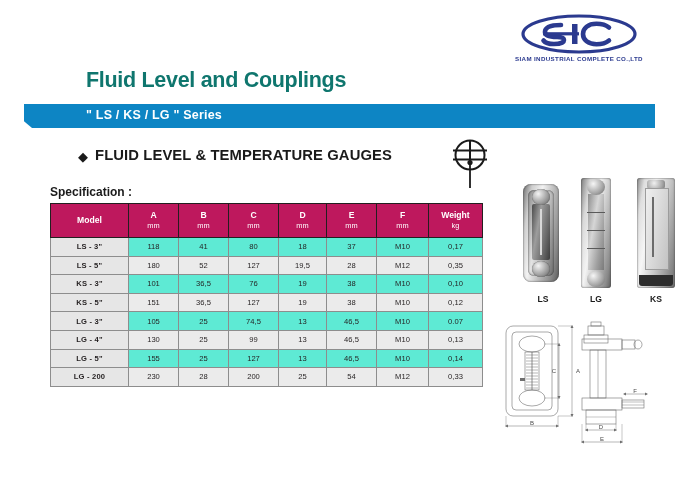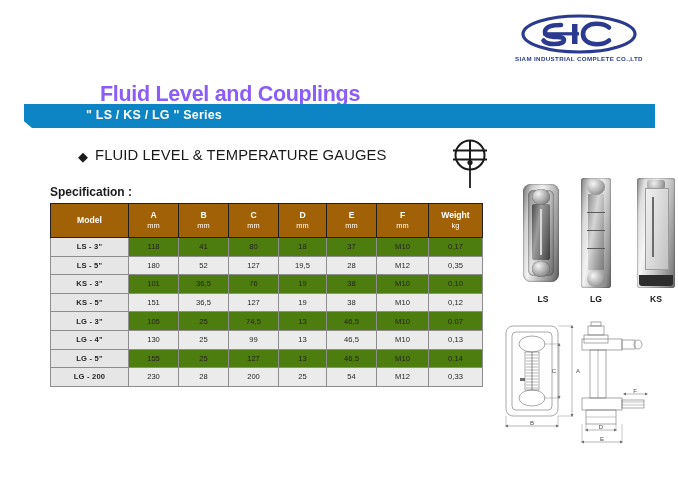--- a/index.html
+++ b/index.html
@@ -34,25 +34,25 @@
     letter-spacing: 0.35px;
     color: #2b3a8f;
     white-space: nowrap;
   }
 
   
   .doc-title {
     position: absolute;
     left: 86px;
     top: 68px;
-    margin: 14px;
+    margin: 0;
     font-size: 21.5px;
     font-weight: bold;
     letter-spacing: -0.3px;
-    color: #8b5cf6;
+    color: #0f766e;
     white-space: nowrap;
   }
 
   
   .series-band {
     position: absolute;
     left: 0;
     top: 104px;
     width: 655px;
     height: 24px;
@@ -83,21 +83,21 @@
   }
   .diamond-bullet {
     font-size: 13px;
     line-height: 1;
     color: #1a1a1a;
     position: relative;
     top: 1px;
   }
   .section-heading-text {
     font-size: 14.8px;
-    font-weight: normal;
+    font-weight: bold;
     letter-spacing: 0.1px;
     color: #1a1a1a;
   }
   .gauge-symbol {
     position: absolute;
     left: 447px;
     top: 138px;
   }
 
   
@@ -124,21 +124,21 @@
   }
   table.spec-table th,
   table.spec-table td {
     border: 1px solid #8d8d8d;
     text-align: center;
     font-size: 7.6px;
     color: #231f20;
     padding: 0;
   }
   table.spec-table thead th {
-    background: #a16207;
+    background: #be185d;
     color: #ffffff;
     border: 1px solid #231f20;
     height: 33px;
     vertical-align: middle;
   }
   .th-main {
     display: block;
     font-size: 8.6px;
     font-weight: bold;
     line-height: 1.15;
@@ -150,21 +150,21 @@
     line-height: 1.3;
   }
   table.spec-table tbody td { height: 17.6px; }
   td.model-cell {
     background: #e6e6e6;
     font-weight: bold;
     font-size: 8.2px;
     letter-spacing: 0.2px;
   }
   tr.row-alt td.data-cell { background: #ebebeb; }
-  tr.row-norm td.data-cell { background: #4d7c0f; }
+  tr.row-norm td.data-cell { background: #5eead4; }
 
   
   col.c-model  { width: 78px; }
   col.c-a      { width: 50px; }
   col.c-b      { width: 50px; }
   col.c-c      { width: 50px; }
   col.c-d      { width: 48px; }
   col.c-e      { width: 50px; }
   col.c-f      { width: 52px; }
   col.c-w      { width: 54px; }

